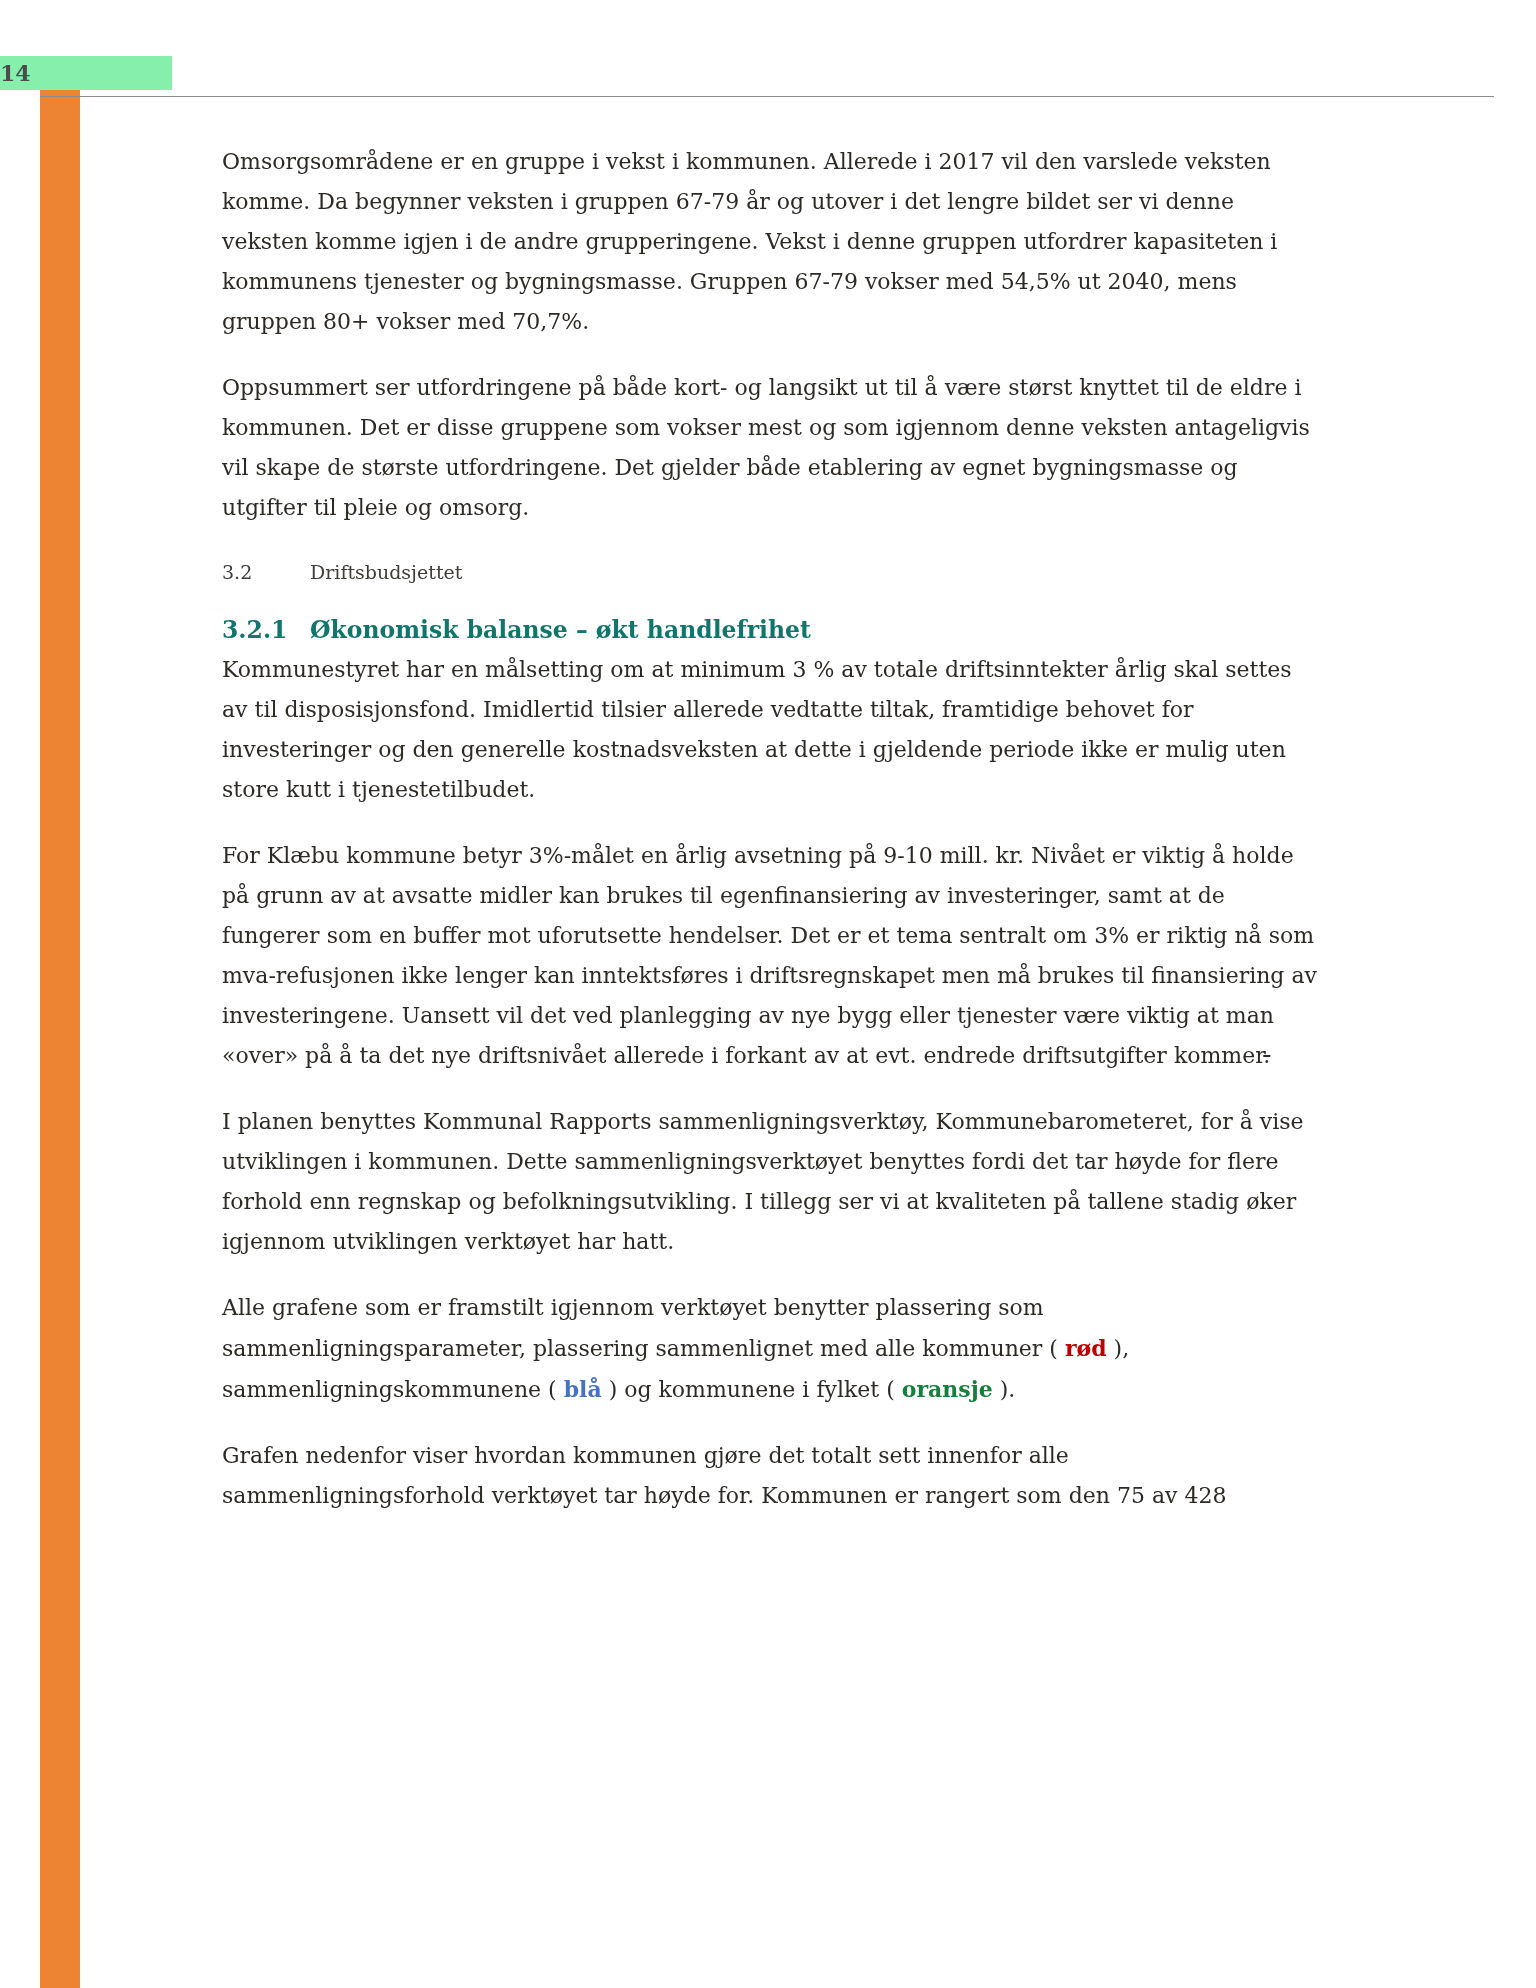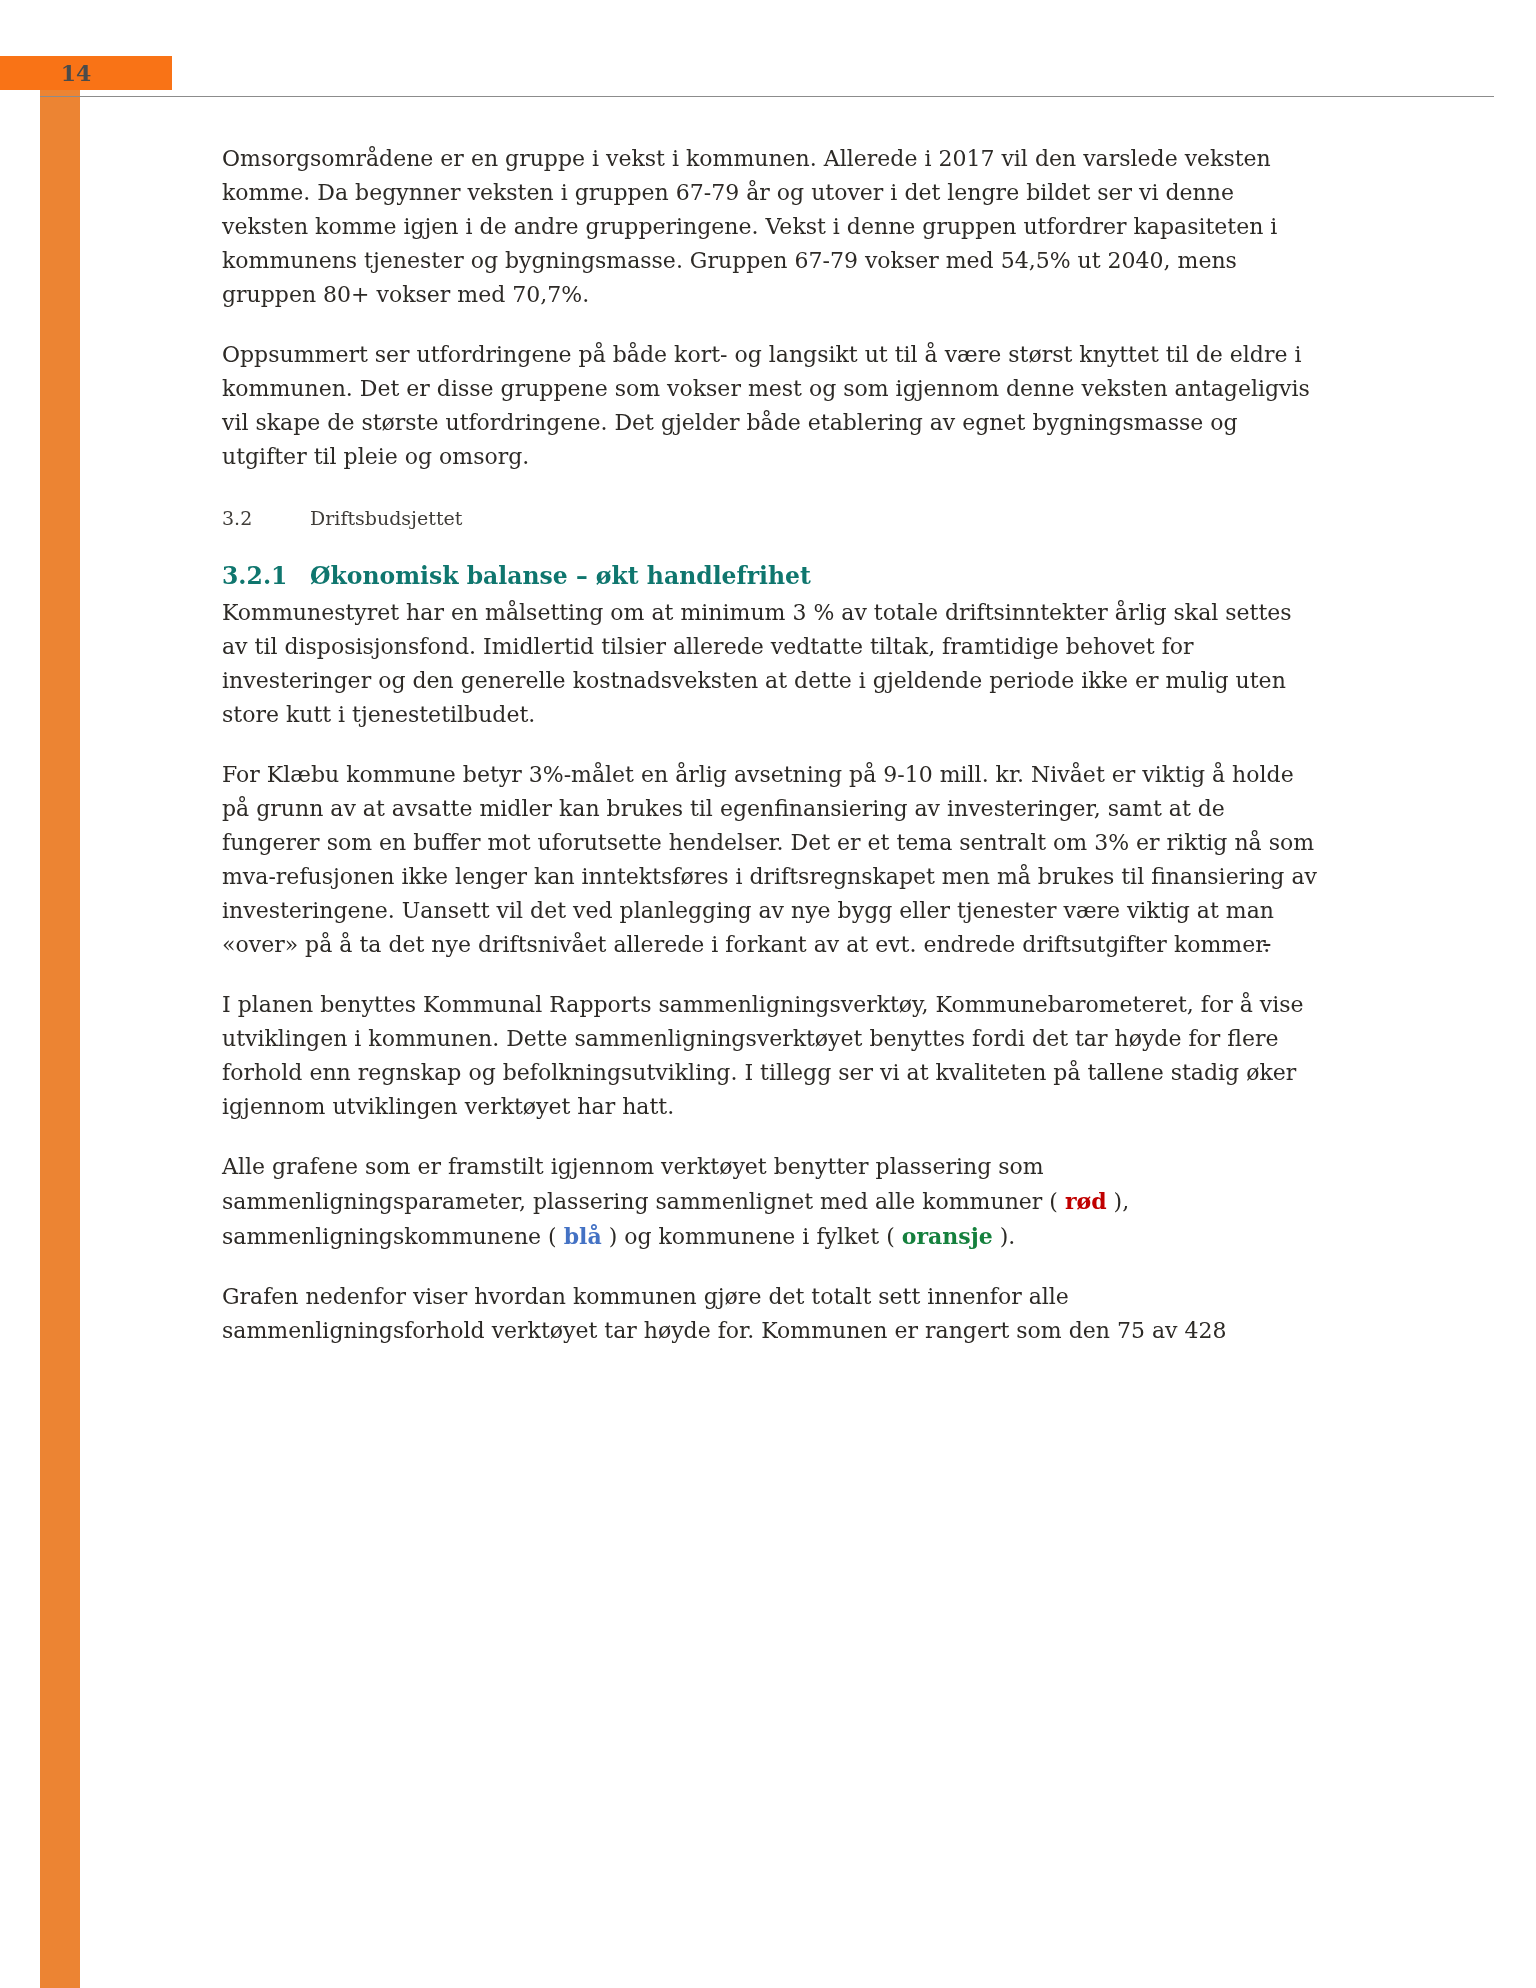--- a/index.html
+++ b/index.html
@@ -19,24 +19,24 @@
     bottom: 0;
     width: 40px;
     background: #ec8433;
   }
   .pagenum-block {
     position: absolute;
     left: 0;
     top: 56px;
     width: 172px;
     height: 34px;
-    background: #f97316;
+    background: #86efac;
     display: flex;
     align-items: center;
-    justify-content: center;
+    justify-content: flex-start;
     padding-right: 20px;
     box-sizing: border-box;
   }
   .pagenum {
     font-size: 22px;
     font-weight: bold;
     color: #4b4b4b;
   }
   .doc-header {
     position: absolute;
@@ -63,21 +63,21 @@
   }
   .content {
     position: absolute;
     left: 222px;
     top: 142px;
     width: 1096px;
   }
   .para {
     margin: 0 0 26px 0;
     font-size: 22px;
-    line-height: 34px;
+    line-height: 40px;
     text-align: left;
   }
   .h2 {
     margin: 16px 0 24px 0;
     font-size: 19px;
     line-height: 37px;
     font-weight: normal;
     color: #3f3c38;
   }
   .h2 .hnum { display: inline-block; width: 88px; }

